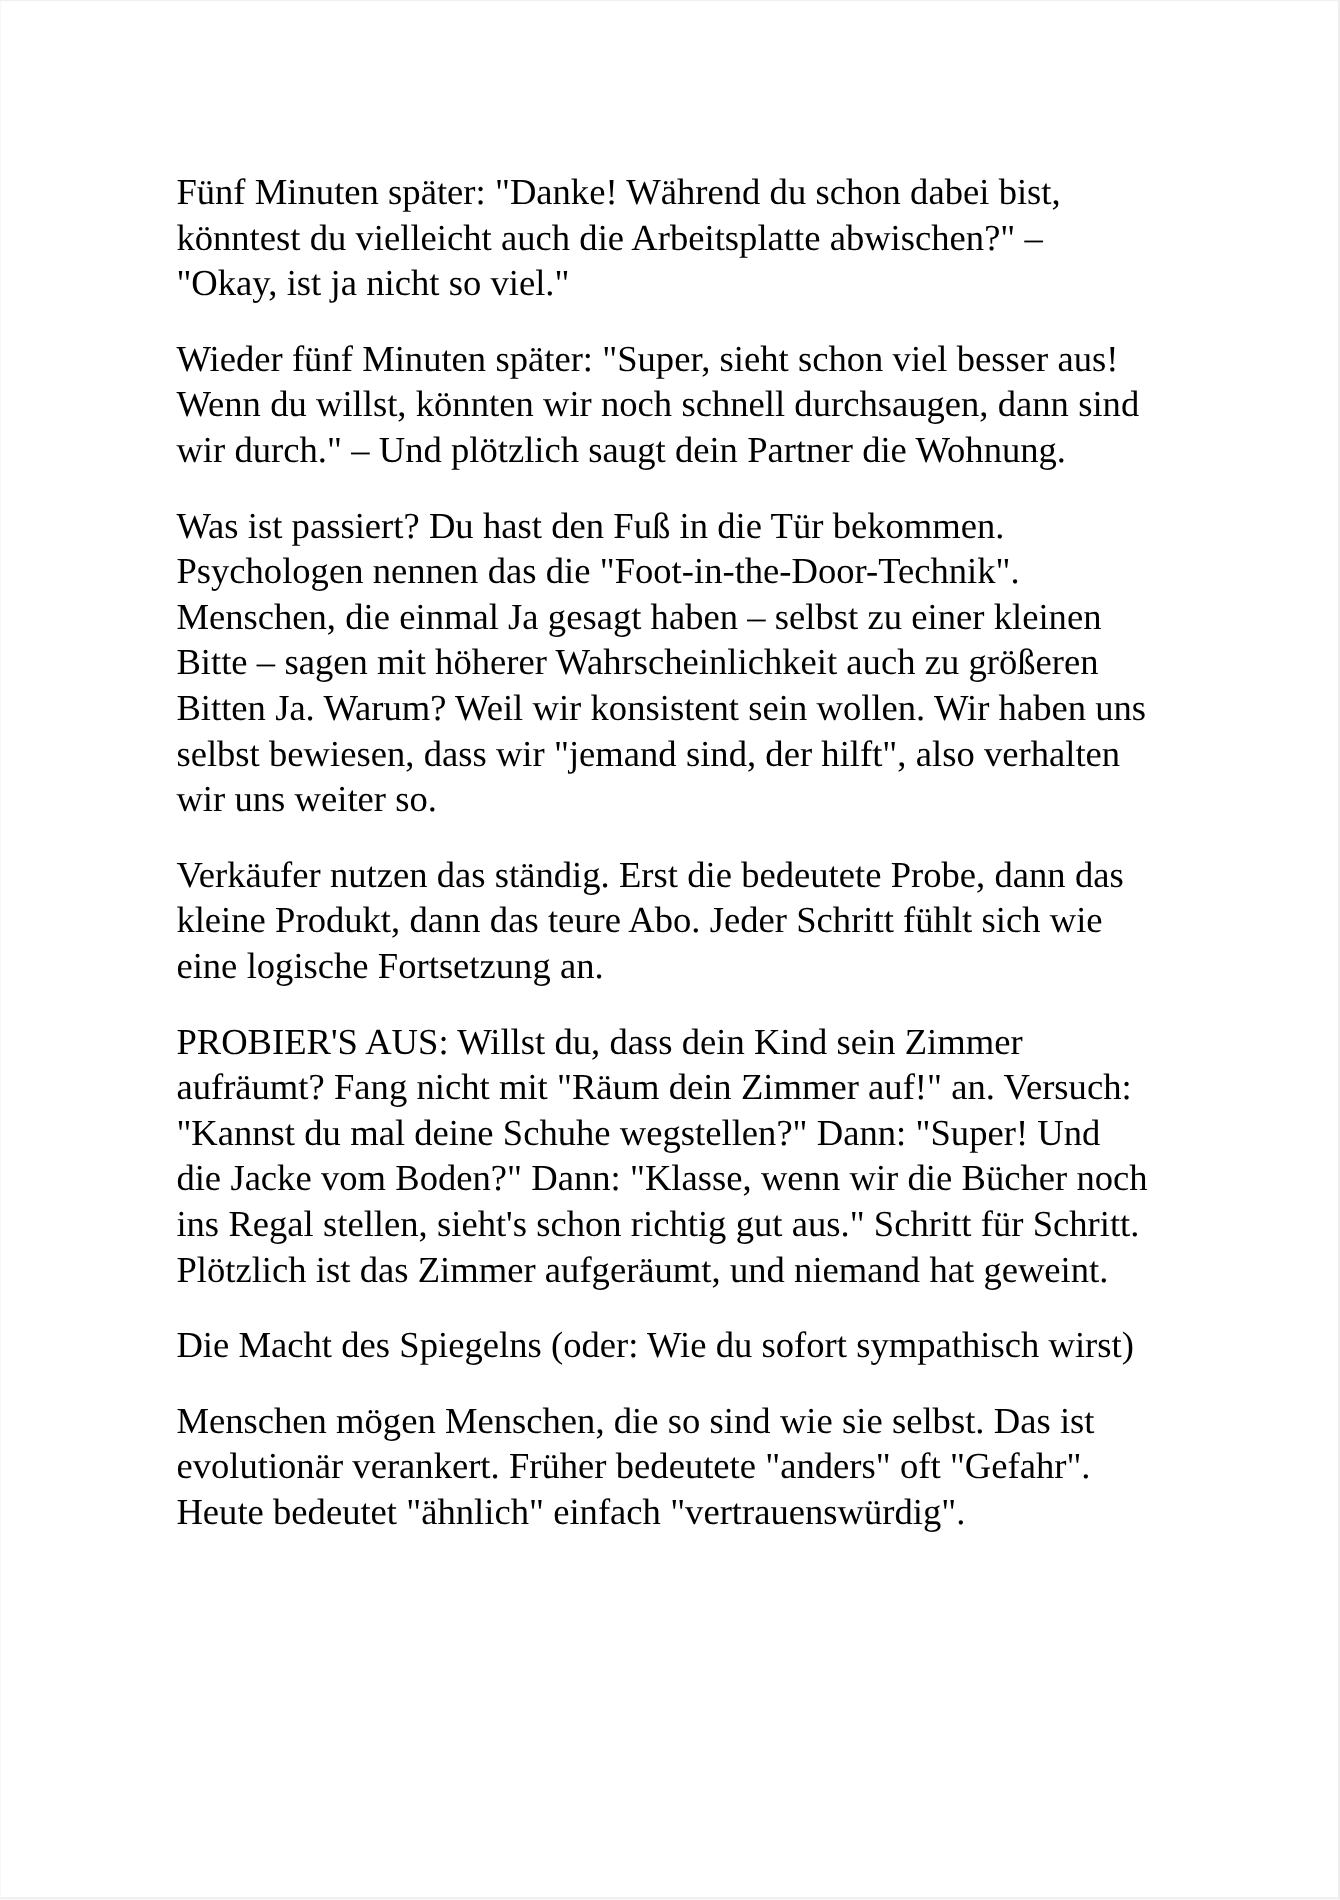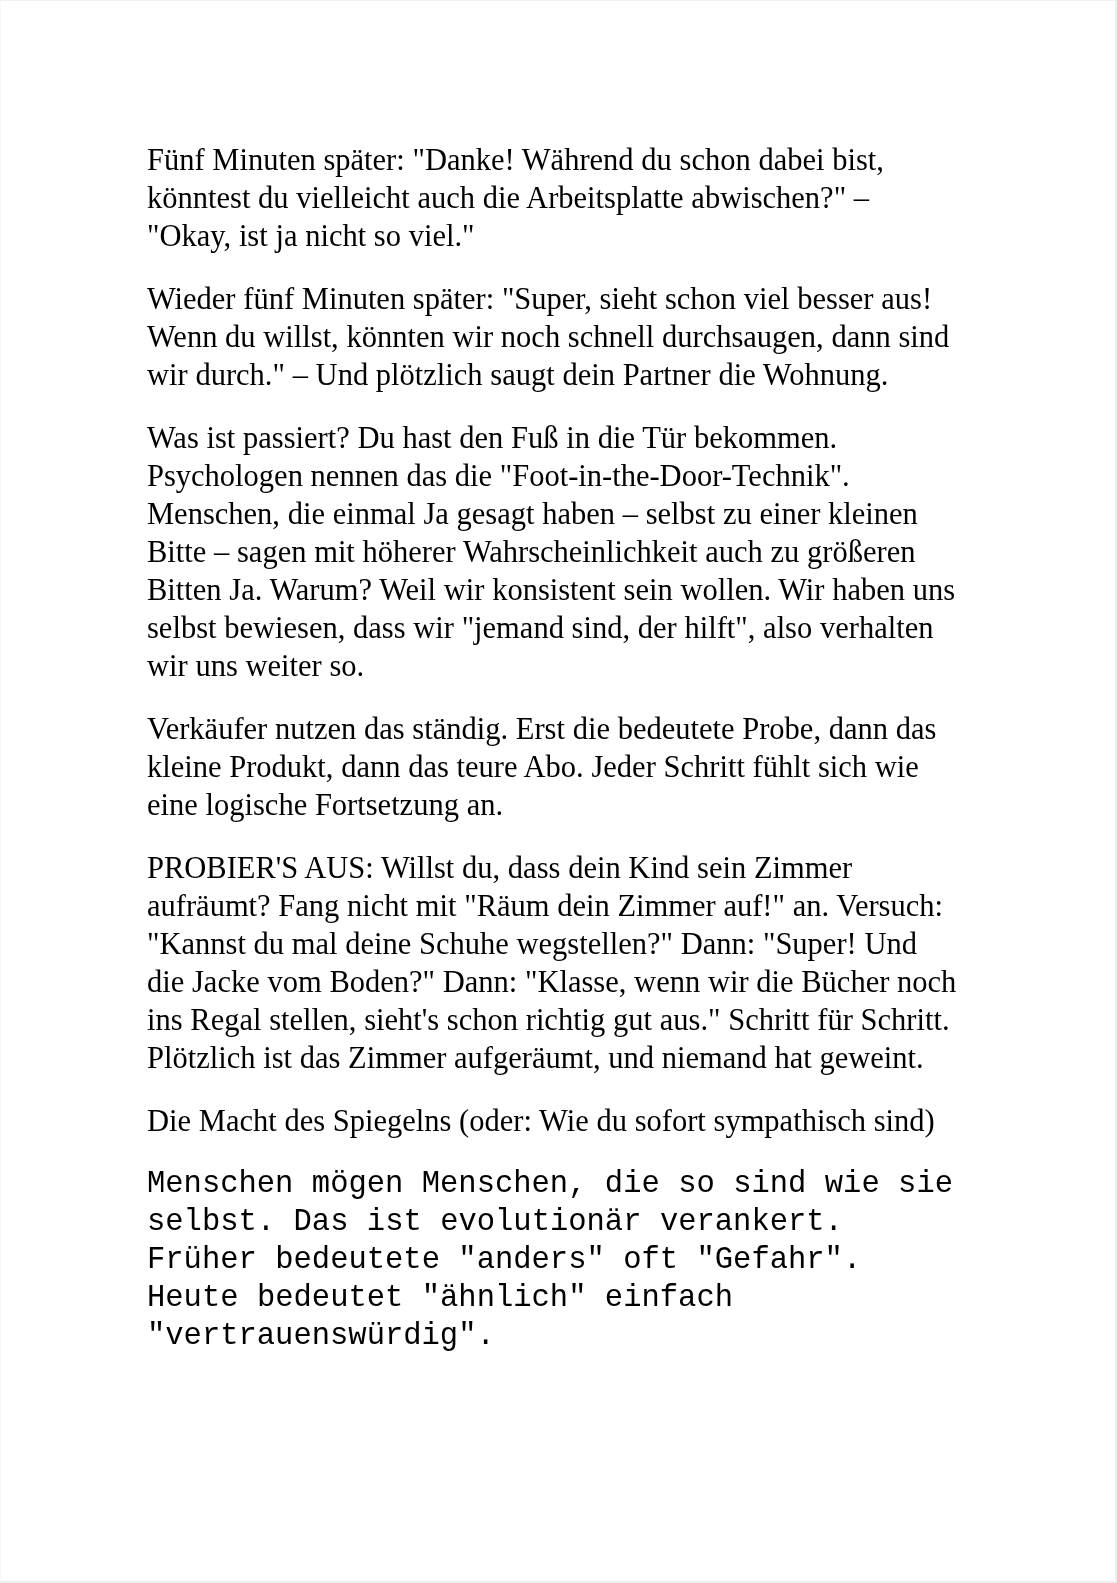--- a/index.html
+++ b/index.html
@@ -34,29 +34,28 @@
     color: #000000;
     margin: 0 0 25px 0;
     text-align: left;
     white-space: pre-wrap;
     word-spacing: 0.1px;
     letter-spacing: 0px;
     hyphens: none;
   }
   .para:last-child {
     margin-bottom: 0;
-    font-family: Liberation Mono, monospace;
   }
 </style>
 </head>
 <body>
 
 <div class="page">
   <div class="content">
     <p class="para">Fünf Minuten später: "Danke! Während du schon dabei bist, könntest du vielleicht auch die Arbeitsplatte abwischen?" – "Okay, ist ja nicht so viel."</p>
     <p class="para">Wieder fünf Minuten später: "Super, sieht schon viel besser aus! Wenn du willst, könnten wir noch schnell durchsaugen, dann sind wir durch." – Und plötzlich saugt dein Partner die Wohnung.</p>
     <p class="para">Was ist passiert? Du hast den Fuß in die Tür bekommen. Psychologen nennen das die "Foot-in-the-Door-Technik". Menschen, die einmal Ja gesagt haben – selbst zu einer kleinen Bitte – sagen mit höherer Wahrscheinlichkeit auch zu größeren Bitten Ja. Warum? Weil wir konsistent sein wollen. Wir haben uns selbst bewiesen, dass wir "jemand sind, der hilft", also verhalten wir uns weiter so.</p>
     <p class="para">Verkäufer nutzen das ständig. Erst die bedeutete Probe, dann das kleine Produkt, dann das teure Abo. Jeder Schritt fühlt sich wie eine logische Fortsetzung an.</p>
     <p class="para">PROBIER'S AUS: Willst du, dass dein Kind sein Zimmer aufräumt? Fang nicht mit "Räum dein Zimmer auf!" an. Versuch: "Kannst du mal deine Schuhe wegstellen?" Dann: "Super! Und die Jacke vom Boden?" Dann: "Klasse, wenn wir die Bücher noch ins Regal stellen, sieht's schon richtig gut aus." Schritt für Schritt. Plötzlich ist das Zimmer aufgeräumt, und niemand hat geweint.</p>
-    <p class="para">Die Macht des Spiegelns (oder: Wie du sofort sympathisch sind)</p>
+    <p class="para">Die Macht des Spiegelns (oder: Wie du sofort sympathisch wirst)</p>
     <p class="para">Menschen mögen Menschen, die so sind wie sie selbst. Das ist evolutionär verankert. Früher bedeutete "anders" oft "Gefahr". Heute bedeutet "ähnlich" einfach "vertrauenswürdig".</p>
   </div>
 </div>
 
 </body></html>

